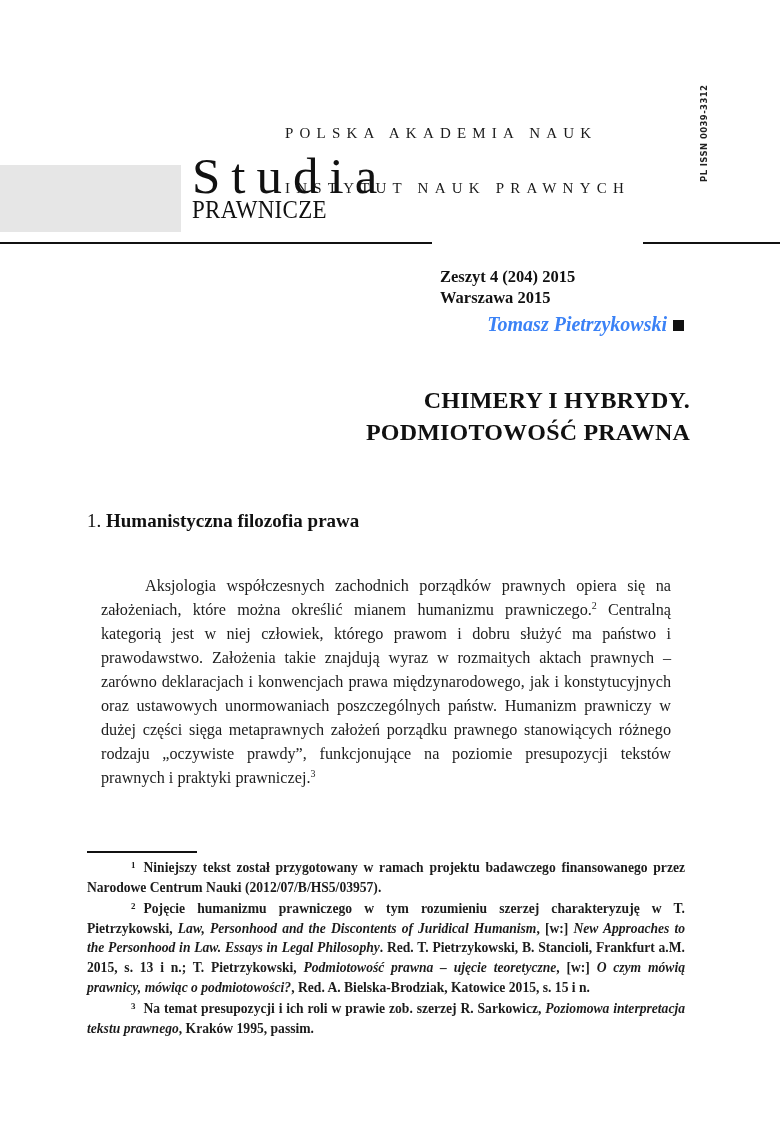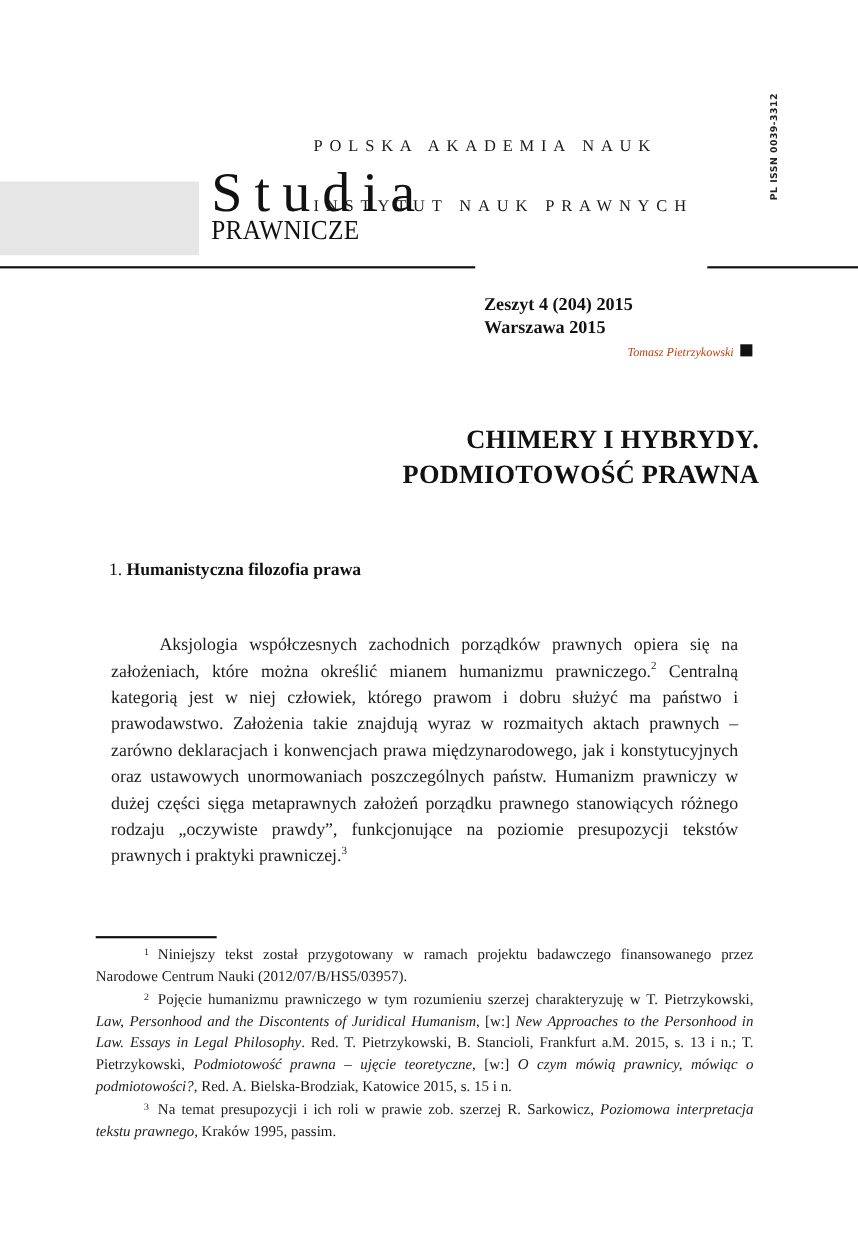--- a/index.html
+++ b/index.html
@@ -19,36 +19,36 @@
     top: 182px; transform: rotate(-90deg);
   }
   .gray-block { left: 0; top: 165px; width: 181px; height: 67px; background: #e6e6e6; }
   .studia { left: 192px; top: 152px; font-size: 51px; letter-spacing: 11px; line-height: 48px; color:#111; }
   .prawnicze { left: 192px; top: 195px; font-size: 25px; line-height: 30px; color:#111; letter-spacing: 0.3px; transform: scaleX(0.92); transform-origin: 0 0; }
 
   .rule-left { left: 0; top: 242px; width: 432px; height: 2px; background: #111; }
   .rule-right { left: 643px; top: 242px; width: 137px; height: 2px; background: #111; }
   .issue { left: 440px; width: 190px; top: 230px; text-align: left; font-size: 16.5px; font-weight: bold; line-height: 21px; color:#111;margin-top:36px; }
 
-  .author { right: 96px; top: 313px; font-size: 11px; font-style: italic; font-weight: normal; color:#c2410c; white-space: nowrap; }
+  .author { right: 96px; top: 313px; font-size: 20px; font-style: italic; font-weight: bold; color:#3b82f6; white-space: nowrap; }
   .author-mark { display: inline-block; width: 11px; height: 11px; background: #111; margin-left: 6px; vertical-align: 0px; }
 
   .title { left: 90px; width: 600px; top: 384px; text-align: right; font-size: 24px; font-weight: bold; line-height: 32px; color:#111; letter-spacing: 0.2px; }
   .title sup { font-size: 12px; font-weight: normal; vertical-align: 11px; line-height: 0; }
 
-  .section { left: 99px; top: 510px; font-size: 16px; font-weight: bold; color:#111; }
+  .section { left: 87px; top: 510px; font-size: 19px; font-weight: bold; color:#111; }
   .section .num { font-weight: normal; }
 
   .body-text { left: 87px; width: 598px; top: 560px; font-size: 16.2px; line-height: 24px; text-align: justify; color:#1c1c1c; }
   .body-text p { margin: 14px; text-indent: 44px; }
   .body-text sup { font-size: 10px; line-height: 0; }
 
   .fn-rule { left: 87px; top: 851px; width: 110px; height: 1.5px; background:#111; }
   .footnotes { left: 87px; width: 598px; top: 856px; font-size: 13.6px; line-height: 19.6px; text-align: justify; color:#1c1c1c; }
-  .footnotes p { margin: 0; text-indent: 44px; }
+  .footnotes p { margin: 0; text-indent: 44px; font-weight: bold; }
   .footnotes .fn-num { font-size: 9px; vertical-align: 4px; margin-right: 8px; }
   .footnotes i { font-style: italic; }
 </style>
 </head>
 <body>
 
 <div class="abs academy">
   <div>POLSKA AKADEMIA NAUK</div>
   <div>INSTYTUT NAUK PRAWNYCH</div>
 </div>

